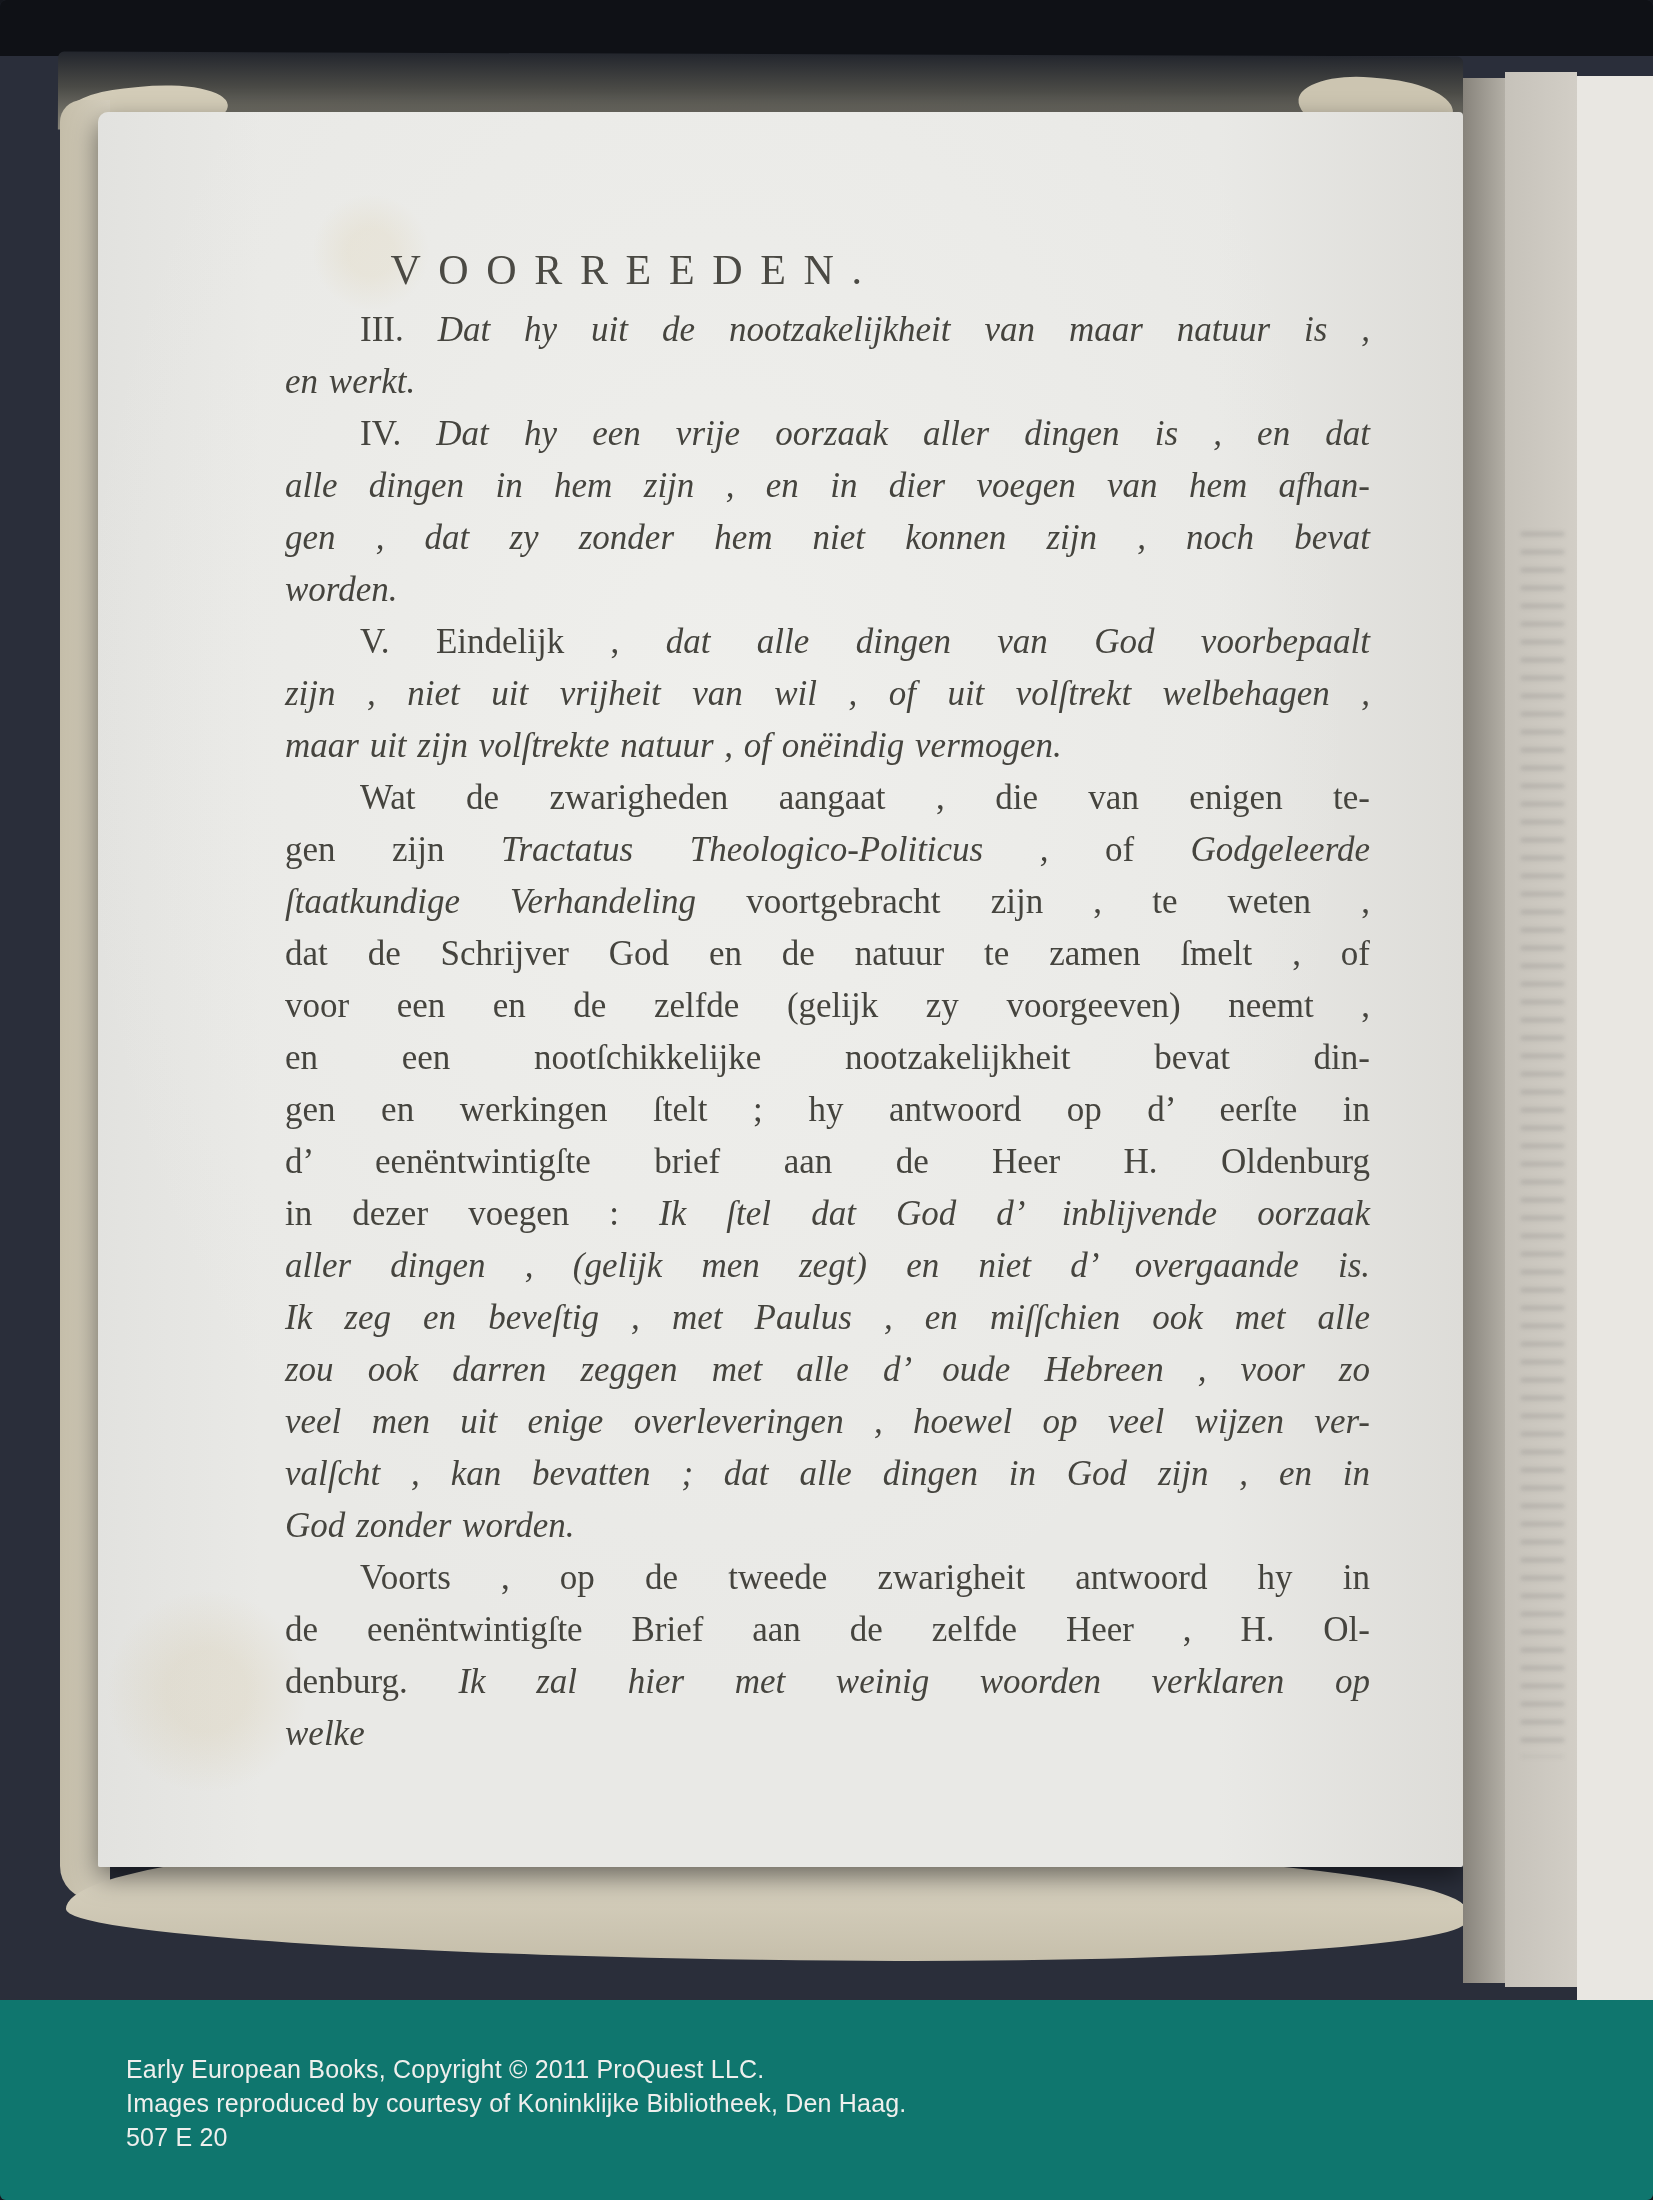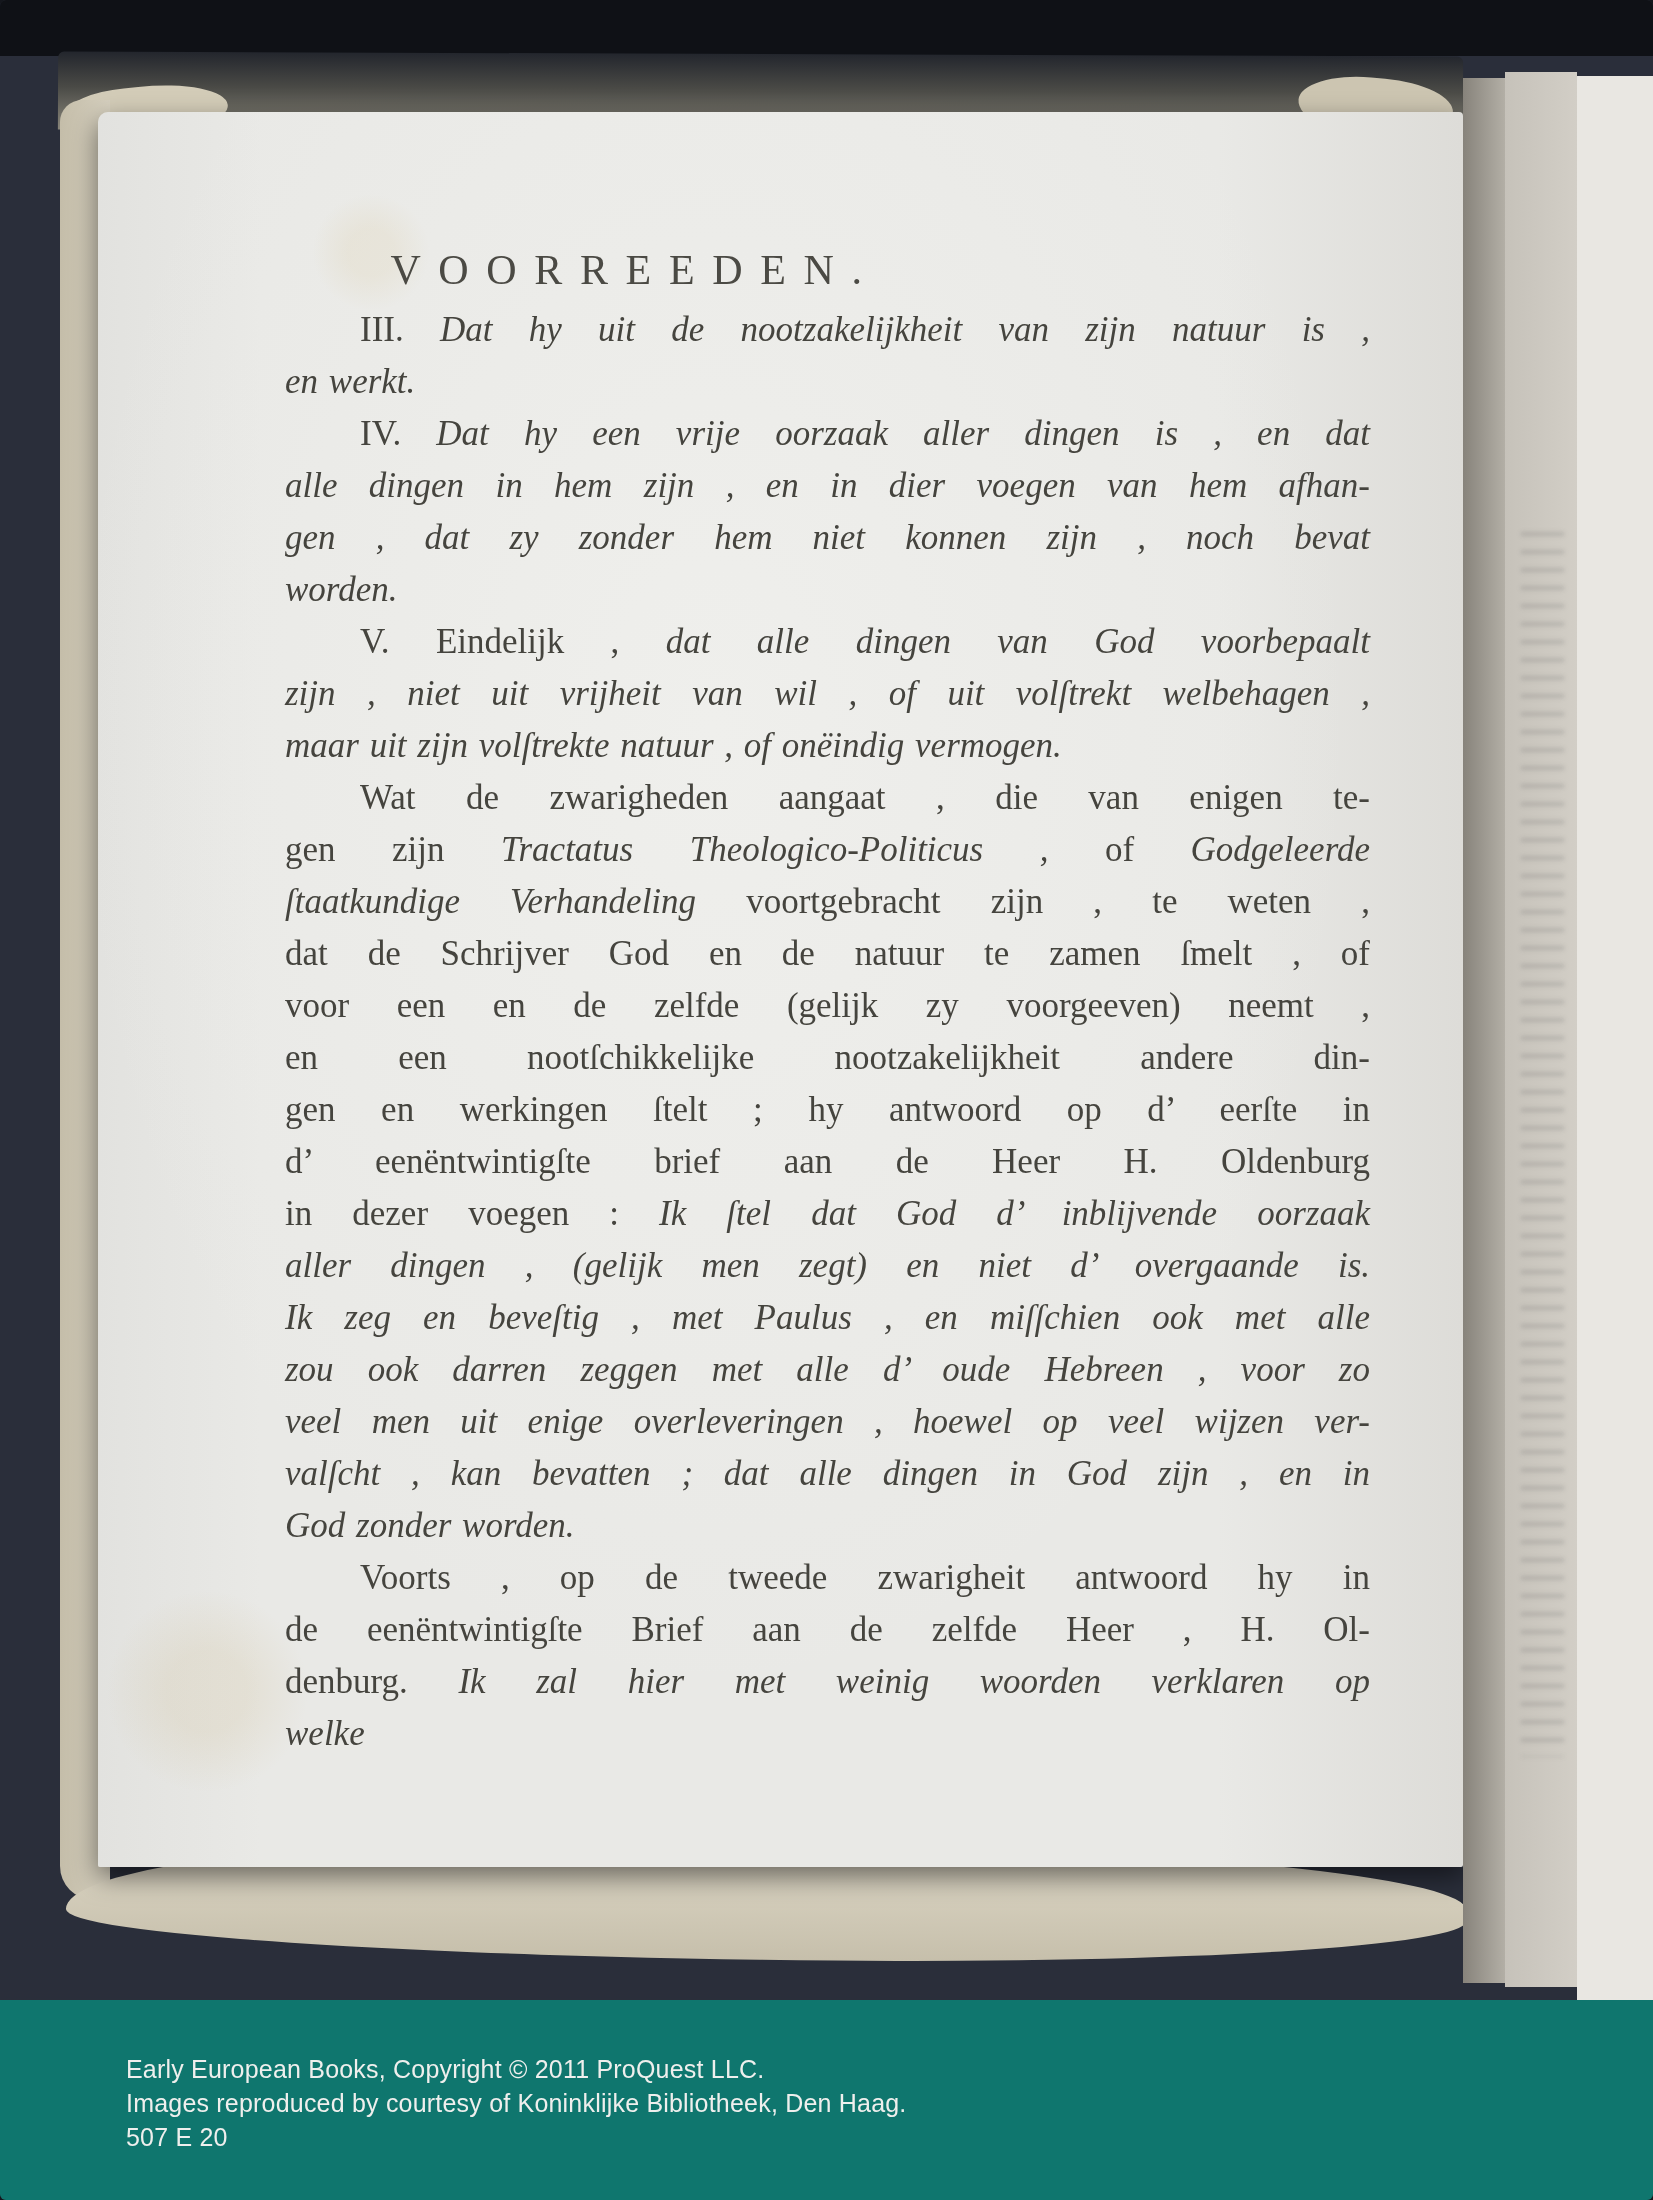--- a/index.html
+++ b/index.html
@@ -68,35 +68,35 @@
   <div class="left-edge"></div>
   <div class="bottom-edge"></div>
 
   <div class="page-main"></div>
   <div class="gutter"></div>
   <div class="next-page"></div>
   <div class="far-strip"></div>
 
   <div class="page-title">VOORREEDEN.</div>
   <div class="text-block">
-      <div class="line indent just"><span class="ro">III. </span><span class="it">Dat hy uit de nootzakelijkheit van zijn natuur is ,</span></div>
+      <div class="line indent just"><span class="ro">III. </span><span class="it">Dat hy uit de nootzakelijkheit van maar natuur is ,</span></div>
       <div class="line"><span class="it">en werkt.</span></div>
       <div class="line indent just"><span class="ro">IV. </span><span class="it">Dat hy een vrije oorzaak aller dingen is , en dat</span></div>
       <div class="line just"><span class="it">alle dingen in hem zijn , en in dier voegen van hem afhan-</span></div>
       <div class="line just"><span class="it">gen , dat zy zonder hem niet konnen zijn , noch bevat</span></div>
       <div class="line"><span class="it">worden.</span></div>
       <div class="line indent just"><span class="ro">V. Eindelijk , </span><span class="it">dat alle dingen van God voorbepaalt</span></div>
       <div class="line just"><span class="it">zijn , niet uit vrijheit van wil , of uit volſtrekt welbehagen ,</span></div>
       <div class="line"><span class="it">maar uit zijn volſtrekte natuur , of onëindig vermogen.</span></div>
       <div class="line indent just"><span class="ro">Wat de zwarigheden aangaat , die van enigen te-</span></div>
       <div class="line just"><span class="ro">gen zijn </span><span class="it">Tractatus Theologico-Politicus ,</span><span class="ro"> of </span><span class="it">Godgeleerde</span></div>
       <div class="line just"><span class="it">ſtaatkundige Verhandeling </span><span class="ro">voortgebracht zijn , te weten ,</span></div>
       <div class="line just"><span class="ro">dat de Schrijver God en de natuur te zamen ſmelt , of</span></div>
       <div class="line just"><span class="ro">voor een en de zelfde (gelijk zy voorgeeven) neemt ,</span></div>
-      <div class="line just"><span class="ro">en een nootſchikkelijke nootzakelijkheit andere din-</span></div>
+      <div class="line just"><span class="ro">en een nootſchikkelijke nootzakelijkheit bevat din-</span></div>
       <div class="line just"><span class="ro">gen en werkingen ſtelt ; hy antwoord op d’ eerſte in</span></div>
       <div class="line just"><span class="ro">d’ eenëntwintigſte brief aan de Heer H. Oldenburg</span></div>
       <div class="line just"><span class="ro">in dezer voegen : </span><span class="it">Ik ſtel dat God d’ inblijvende oorzaak</span></div>
       <div class="line just"><span class="it">aller dingen , (gelijk men zegt) en niet d’ overgaande is.</span></div>
       <div class="line just"><span class="it">Ik zeg en beveſtig , met Paulus , en miſſchien ook met alle</span></div>
       <div class="line just"><span class="it">zou ook darren zeggen met alle d’ oude Hebreen , voor zo</span></div>
       <div class="line just"><span class="it">veel men uit enige overleveringen , hoewel op veel wijzen ver-</span></div>
       <div class="line just"><span class="it">valſcht , kan bevatten ; dat alle dingen in God zijn , en in</span></div>
       <div class="line"><span class="it">God zonder worden.</span></div>
       <div class="line indent just"><span class="ro">Voorts , op de tweede zwarigheit antwoord hy in</span></div>

